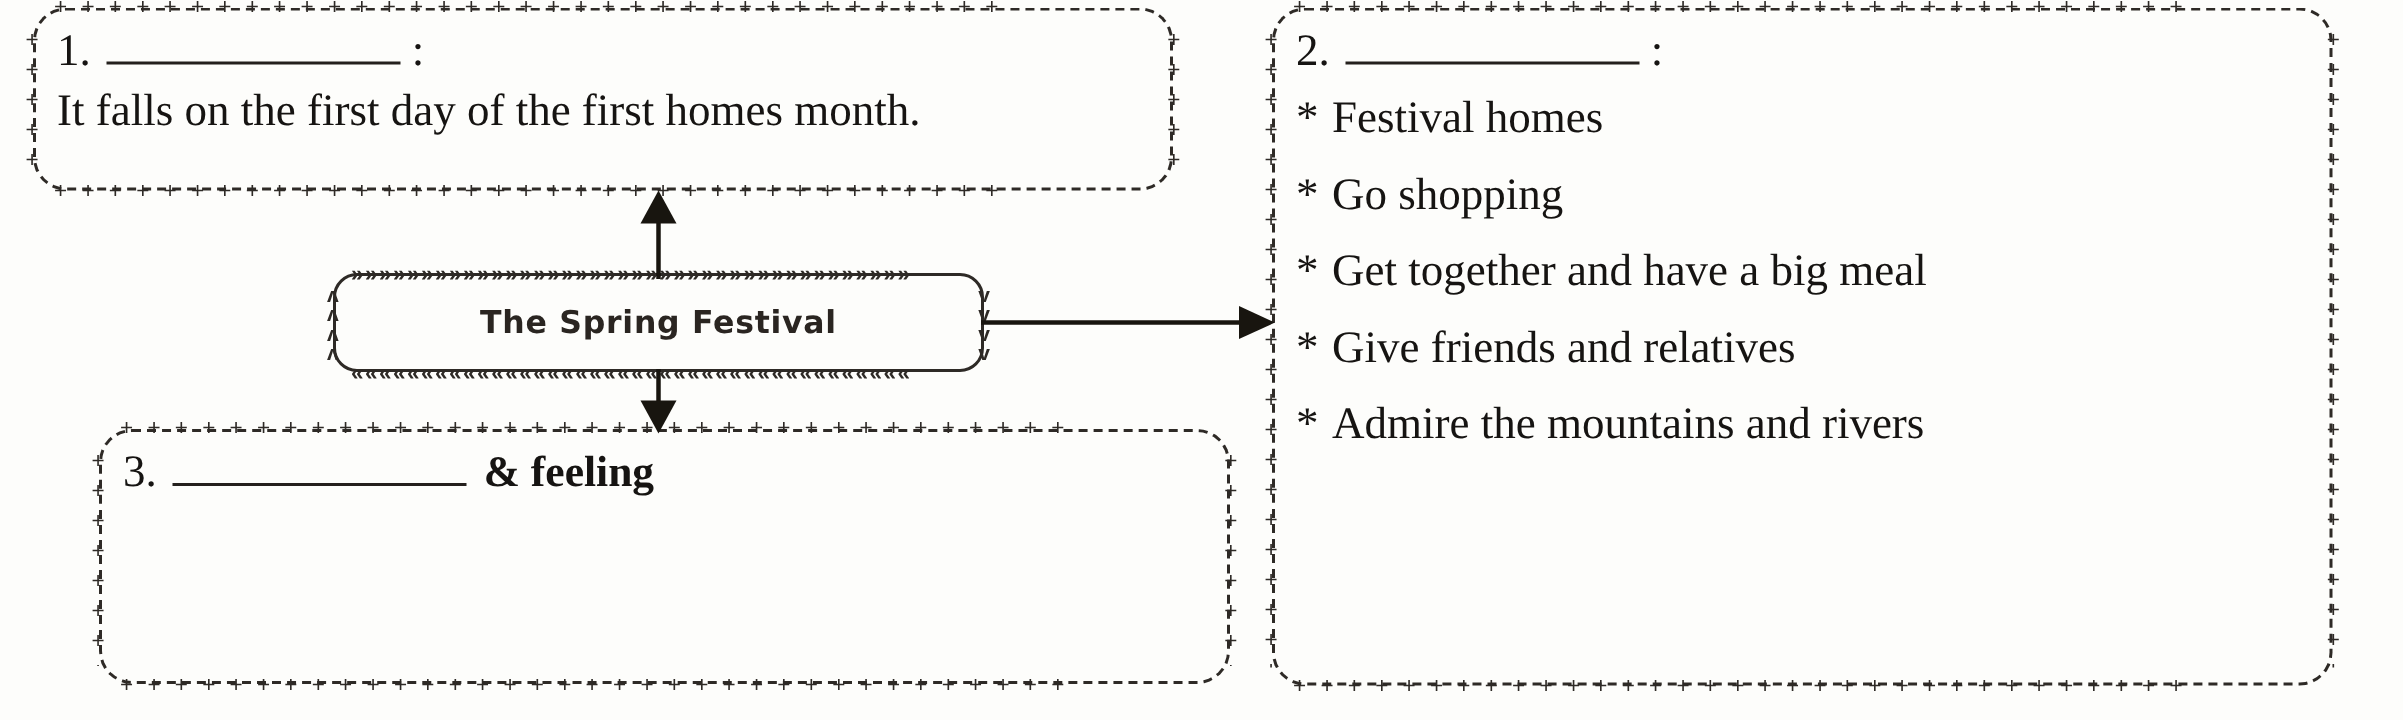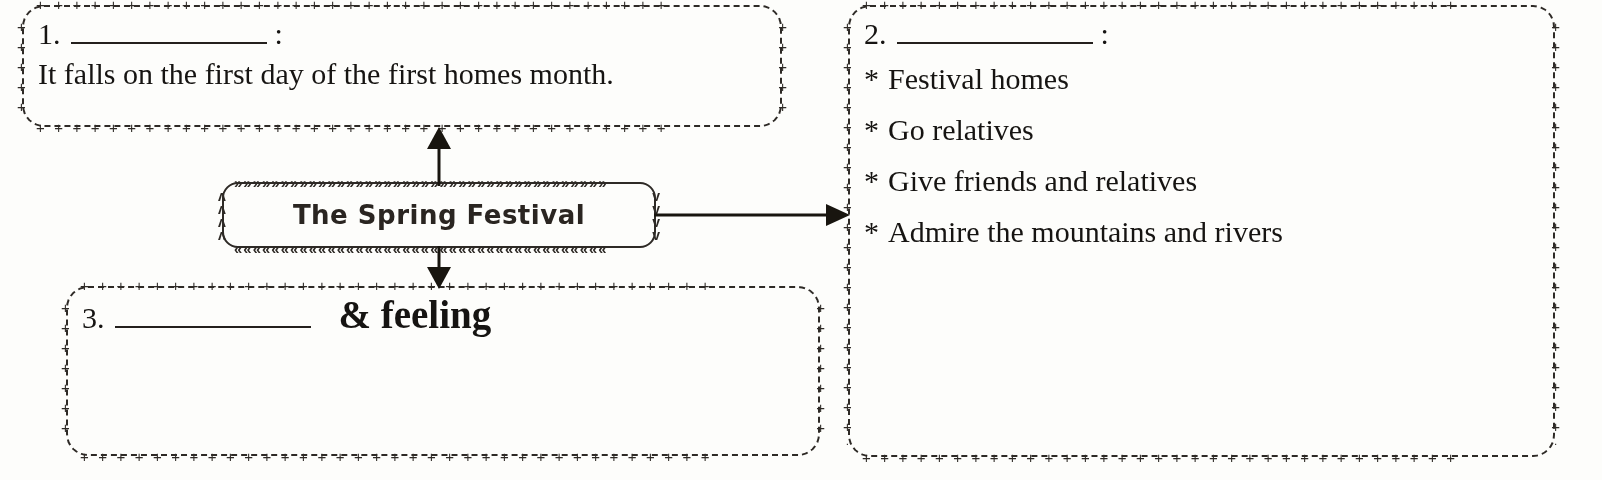--- a/index.html
+++ b/index.html
@@ -87,22 +87,22 @@
     border-bottom: 2px solid #24201d;
     height: 26px;
     margin: 0 8px 0 6px;
   }
   .blank.w1 { width: 196px; }
   .blank.w2 { width: 196px; }
   .blank.w3 { width: 196px; }
   .colon { font-size: 30px; }
   .amp-feeling {
     font-weight: bold;
-    font-size: 39px;
-    margin-left: 20px;
+    font-size: 29px;
+    margin-left: 4px;
   }
   .line {
     font-size: 30px;
     line-height: 42px;
     white-space: nowrap;
   }
   .bullet-line {
     font-size: 30px;
     line-height: 51px;
     white-space: nowrap;
@@ -155,21 +155,21 @@
   #center-node .chevcol.left  { left: -4px; top: 8px; bottom: 8px; }
   #center-node .chevcol.right { right: -4px; top: 8px; bottom: 8px; }
   #center-node .label {
     position: absolute;
     inset: 0;
     display: flex;
     align-items: center;
     justify-content: center;
     font-family: "DejaVu Sans", "Liberation Sans", sans-serif;
     font-weight: bold;
-    font-size: 26px;
+    font-size: 21px;
     letter-spacing: 0.5px;
     color: #2a2521;
     text-align: center;
   }
 
   
   .arrow { position: absolute; pointer-events: none; }
 </style>
 </head>
 <body>
@@ -254,21 +254,24 @@
       <div class="heading">
         <span class="num">2.</span>
         <span class="blank w2"></span>
         <span class="colon">:</span>
       </div>
       <div>
         <div class="bullet-line">
           <span class="star">*</span><span>Festival homes</span>
         </div>
         <div class="bullet-line">
-          <span class="star">*</span><span>Go relatives</span>
+          <span class="star">*</span><span>Go shopping</span>
+        </div>
+        <div class="bullet-line">
+          <span class="star">*</span><span>Get together and have a big meal</span>
         </div>
         <div class="bullet-line">
           <span class="star">*</span><span>Give friends and relatives</span>
         </div>
         <div class="bullet-line">
           <span class="star">*</span><span>Admire the mountains and rivers</span>
         </div>
       </div>
     </div>
   </div>

